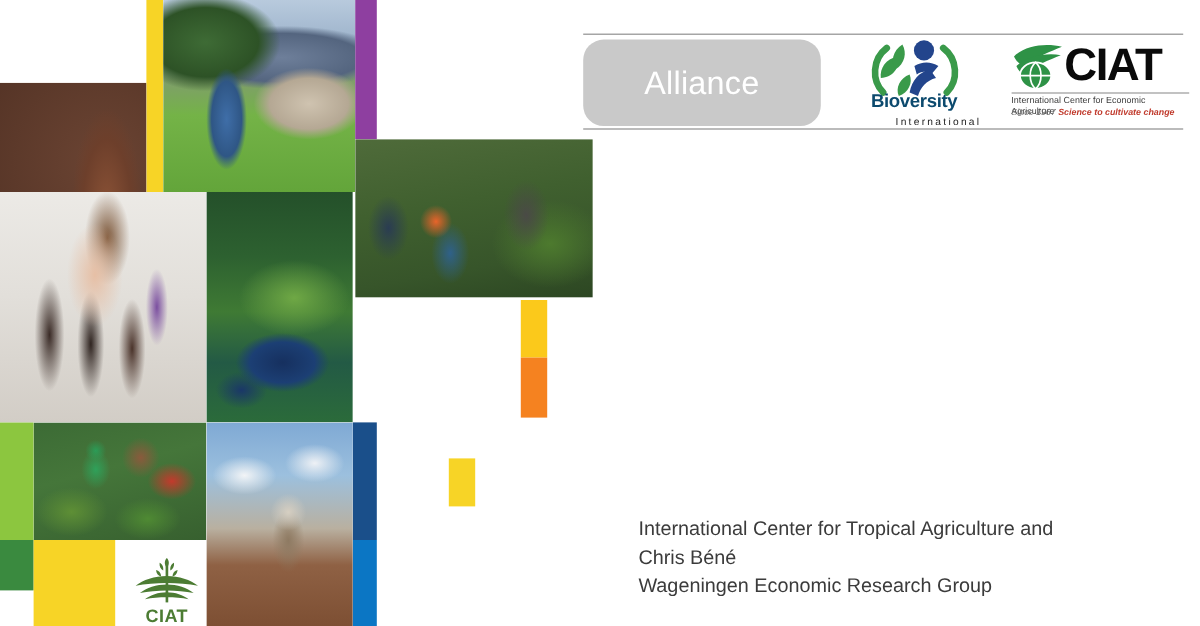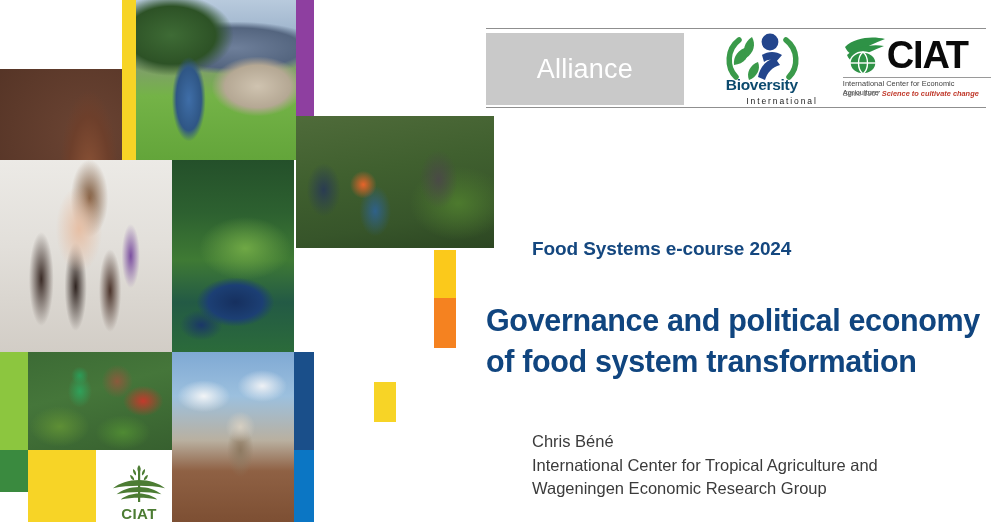--- a/index.html
+++ b/index.html
@@ -153,20 +153,21 @@
     align-items: center;
   }
   #alliance-box {
     width: 207px;
     height: 72px;
     margin-top: 2px;
     background: #c9c9c9;
     display: flex;
     align-items: center;
     justify-content: center;
+    border-radius: 17px;
   }
   #alliance-label {
     color: #ffffff;
     font-size: 27px;
     font-family: "Liberation Sans", sans-serif;
     letter-spacing: 0.2px;
   }
   #bioversity-logo {
     width: 112px;
     height: 78px;
@@ -382,27 +383,22 @@
           <path d="M22 19 C16 24 16 36 22 41 C28 36 28 24 22 19 z" stroke="#ffffff" stroke-width="1.4" fill="none"></path>
         </svg>
         <div id="ciat-word">CIAT</div>
         <div id="ciat-rule"></div>
         <div id="ciat-tag-1">International Center for Economic Agriculture</div>
         <div id="ciat-tag-2"><span>Since 1967 </span><b>Science to cultivate change</b></div>
       </div>
 
     </div>
 
-    <div id="subtitle">Food Systems e-course 2024</div>
-
-    <div id="main-title">
-      <div>Governance and political economy</div>
-      <div>of food system transformation</div>
-    </div>
+
 
     <div id="author-block">
+      <div>International Center for Tropical Agriculture and</div>
       <div>Chris Béné</div>
-      <div>International Center for Tropical Agriculture and</div>
       <div>Wageningen Economic Research Group</div>
     </div>
 
   </div>
 </div>
 
 </body></html>

